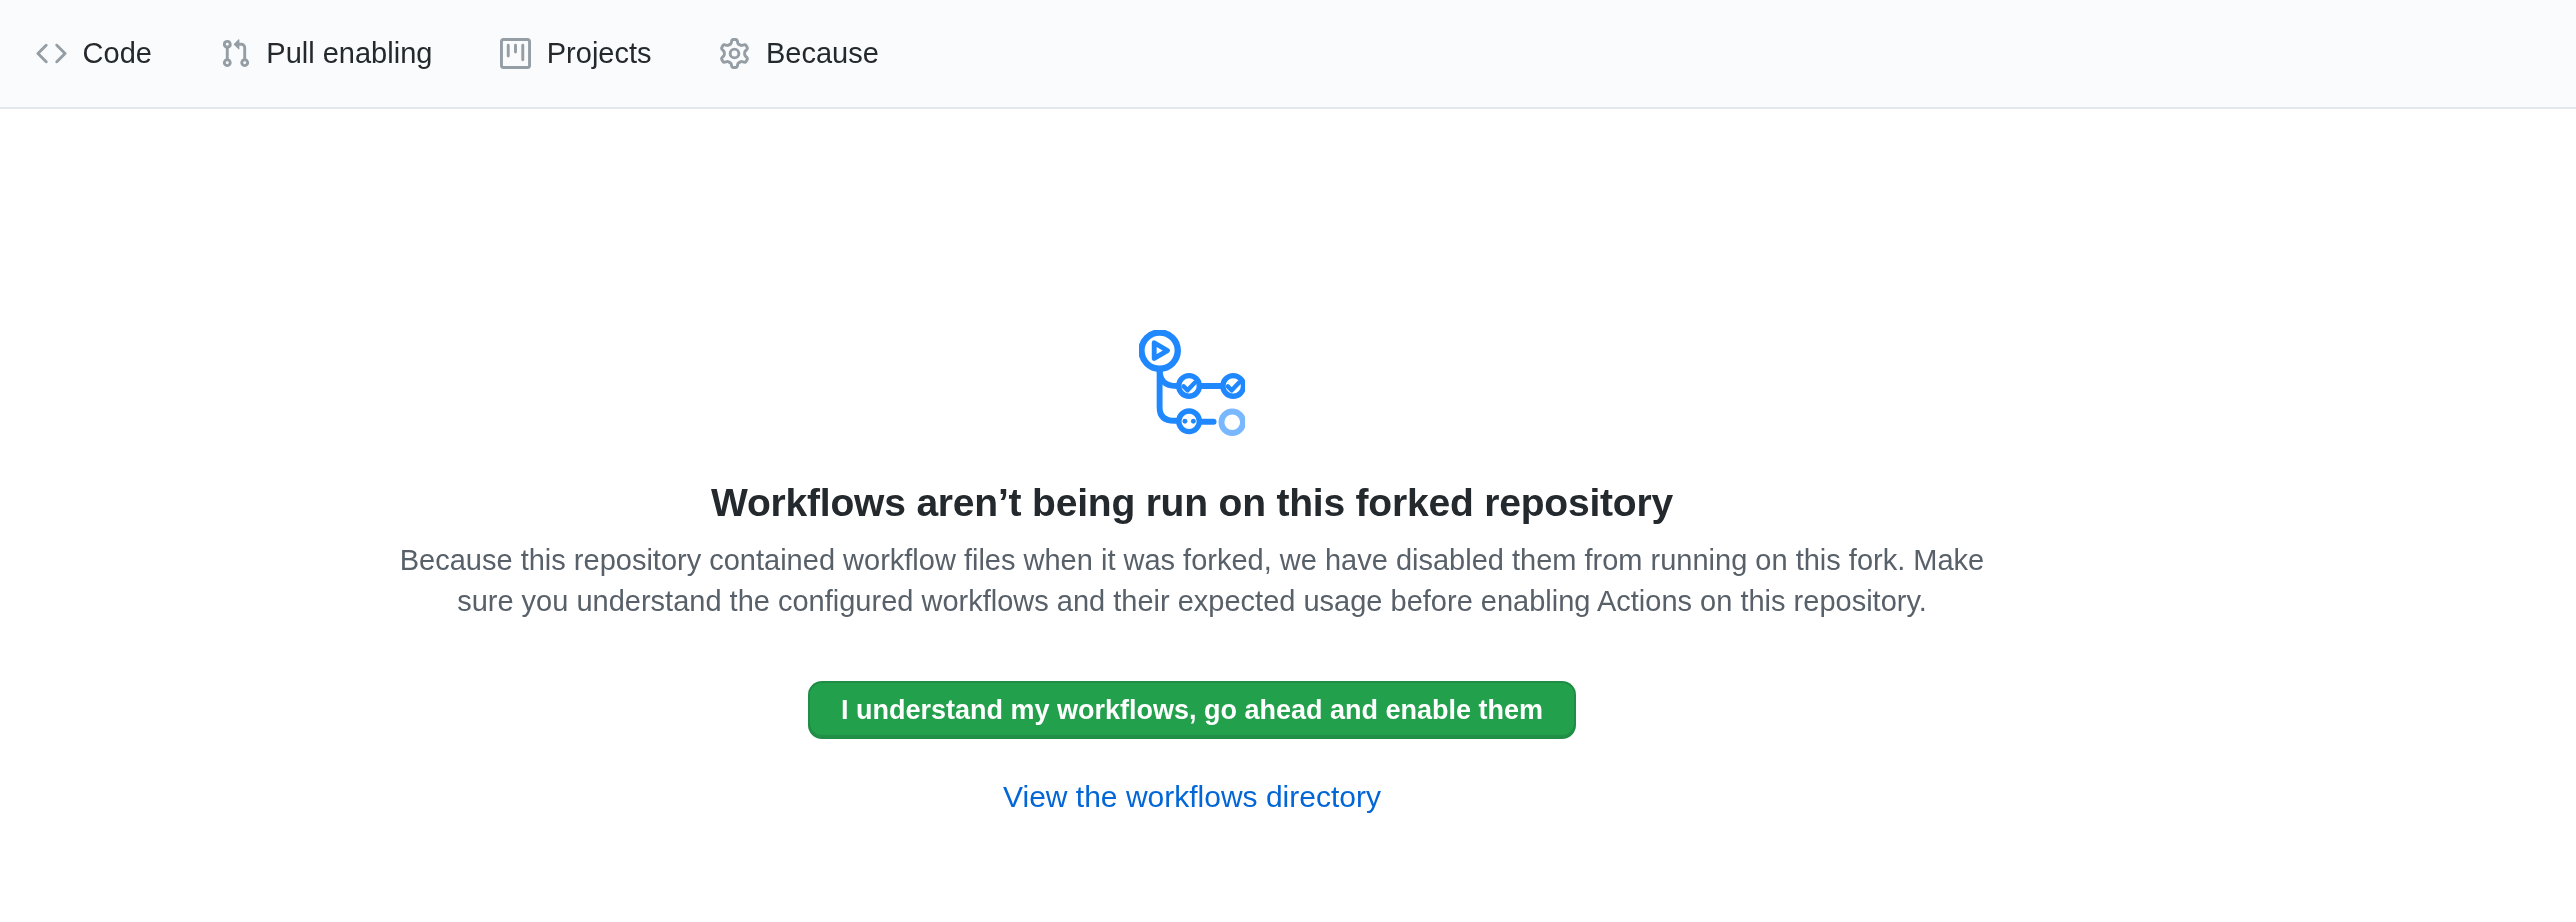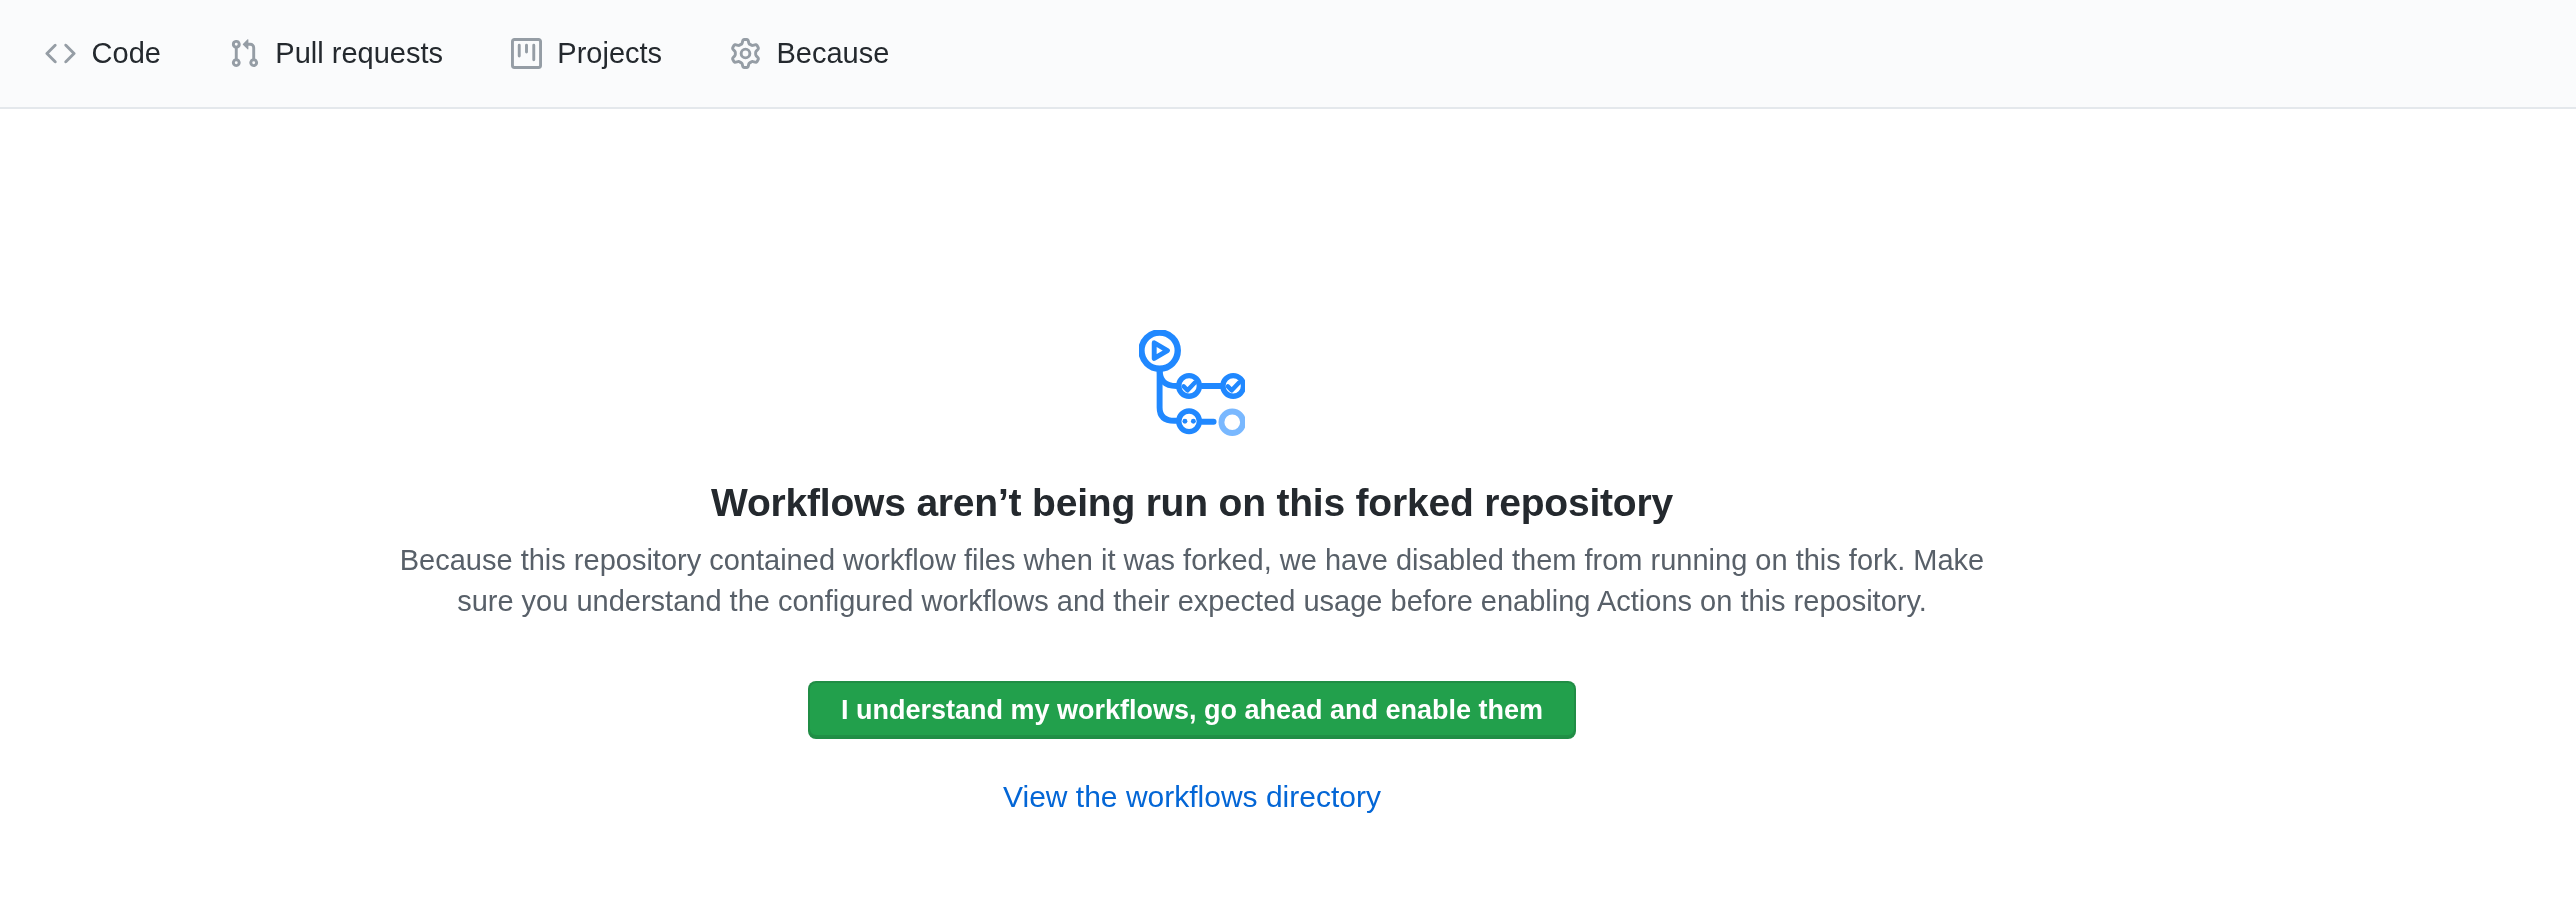--- a/index.html
+++ b/index.html
@@ -11,21 +11,21 @@
   }
 
   
   .repo-nav {
     width: 100%;
     height: 109px;
     background: #fafbfc;
     border-bottom: 2px solid #e4e8ec;
     display: flex;
     align-items: stretch;
-    padding-left: 15px;
+    padding-left: 6px;
   }
   .tab {
     position: relative;
     display: flex;
     align-items: center;
     padding: 0 30px;
     margin-right: 7.8px;
     font-size: 29px;
     line-height: 1;
     color: #24292e;
@@ -77,21 +77,21 @@
   .enable-btn {
     margin-top: 59px;
     height: 58px;
     padding: 0 31px;
     background: #22a04c;
     color: #ffffff;
     font-family: inherit;
     font-size: 27px;
     font-weight: 700;
     border: 2px solid rgba(27,31,35,0.15);
-    border-radius: 8px;
+    border-radius: 14px;
     box-shadow: inset 0 -2px 0 rgba(27,31,35,0.12);
     cursor: pointer;
   }
   .dir-link {
     display: inline-block;
     margin-top: 41px;
     font-size: 30px;
     color: #0366d6;
     text-decoration: none;
     cursor: pointer;
@@ -110,21 +110,21 @@
     </span>
     <span>Code</span>
   </a>
 
   <a class="tab">
     <span class="ticon">
       <svg viewBox="0 0 16 16" fill="currentColor" aria-hidden="true">
           <path d="M1.5 3.25a2.25 2.25 0 1 1 3 2.122v5.256a2.251 2.251 0 1 1-1.5 0V5.372A2.25 2.25 0 0 1 1.5 3.25Zm5.677-.177L9.573.677A.25.25 0 0 1 10 .854V2.5h1A2.5 2.5 0 0 1 13.5 5v5.628a2.251 2.251 0 1 1-1.5 0V5a1 1 0 0 0-1-1h-1v1.646a.25.25 0 0 1-.427.177L7.177 3.427a.25.25 0 0 1 0-.354ZM3.75 2.5a.75.75 0 1 0 0 1.5.75.75 0 0 0 0-1.5Zm0 9.5a.75.75 0 1 0 0 1.5.75.75 0 0 0 0-1.5Zm8.25.75a.75.75 0 1 0 1.5 0 .75.75 0 0 0-1.5 0Z"></path>
         </svg>
     </span>
-    <span>Pull requests</span>
+    <span>Pull enabling</span>
   </a>
 
 
   <a class="tab">
     <span class="ticon">
       <svg viewBox="0 0 16 16" fill="currentColor" aria-hidden="true">
           <path d="M1.75 0h12.5C15.216 0 16 .784 16 1.75v12.5A1.75 1.75 0 0 1 14.25 16H1.75A1.75 1.75 0 0 1 0 14.25V1.75C0 .784.784 0 1.75 0ZM1.5 1.75v12.5c0 .138.112.25.25.25h12.5a.25.25 0 0 0 .25-.25V1.75a.25.25 0 0 0-.25-.25H1.75a.25.25 0 0 0-.25.25ZM11.75 3a.75.75 0 0 1 .75.75v7.5a.75.75 0 0 1-1.5 0v-7.5a.75.75 0 0 1 .75-.75Zm-8.25.75a.75.75 0 0 1 1.5 0v5.5a.75.75 0 0 1-1.5 0v-5.5ZM8 3a.75.75 0 0 1 .75.75v3.5a.75.75 0 0 1-1.5 0v-3.5A.75.75 0 0 1 8 3Z"></path>
         </svg>
     </span>
     <span>Projects</span>

